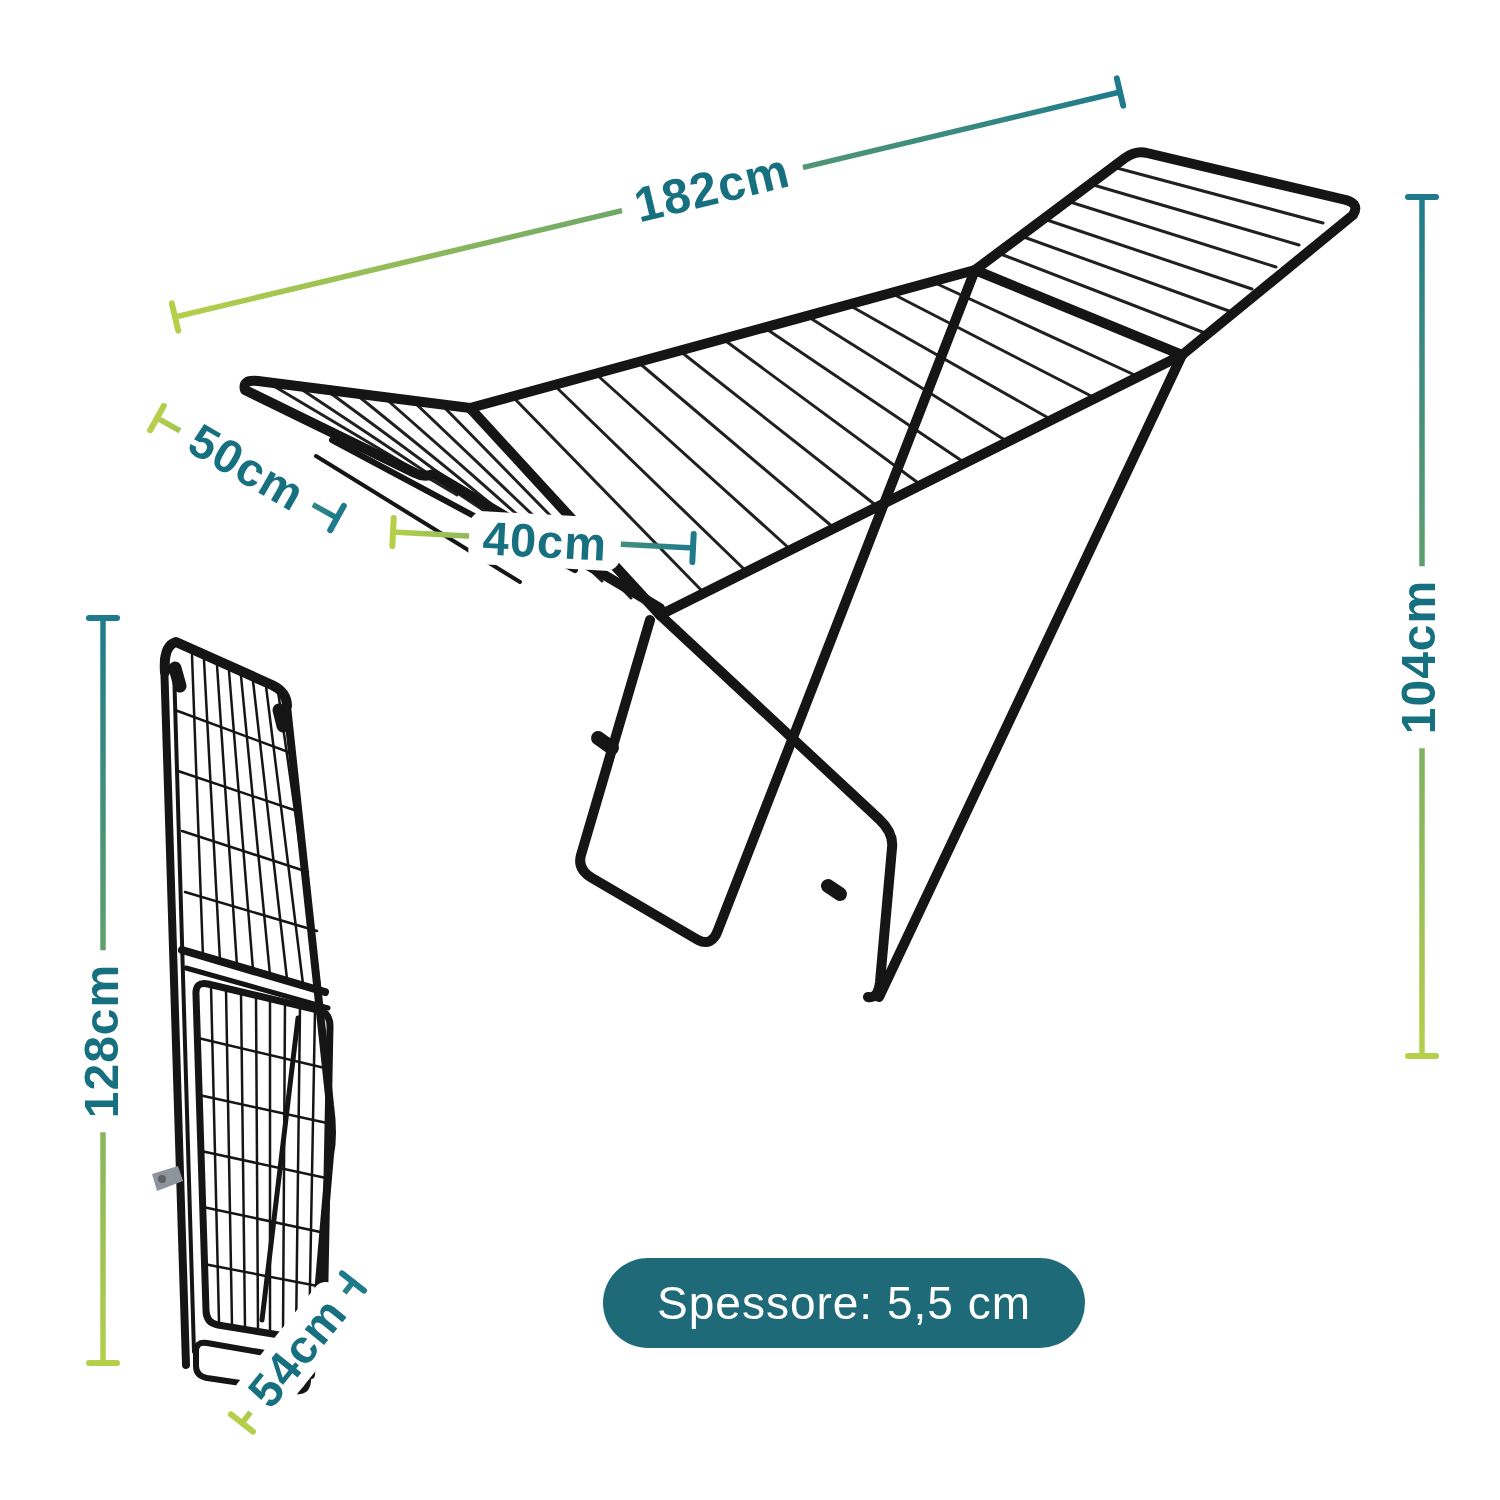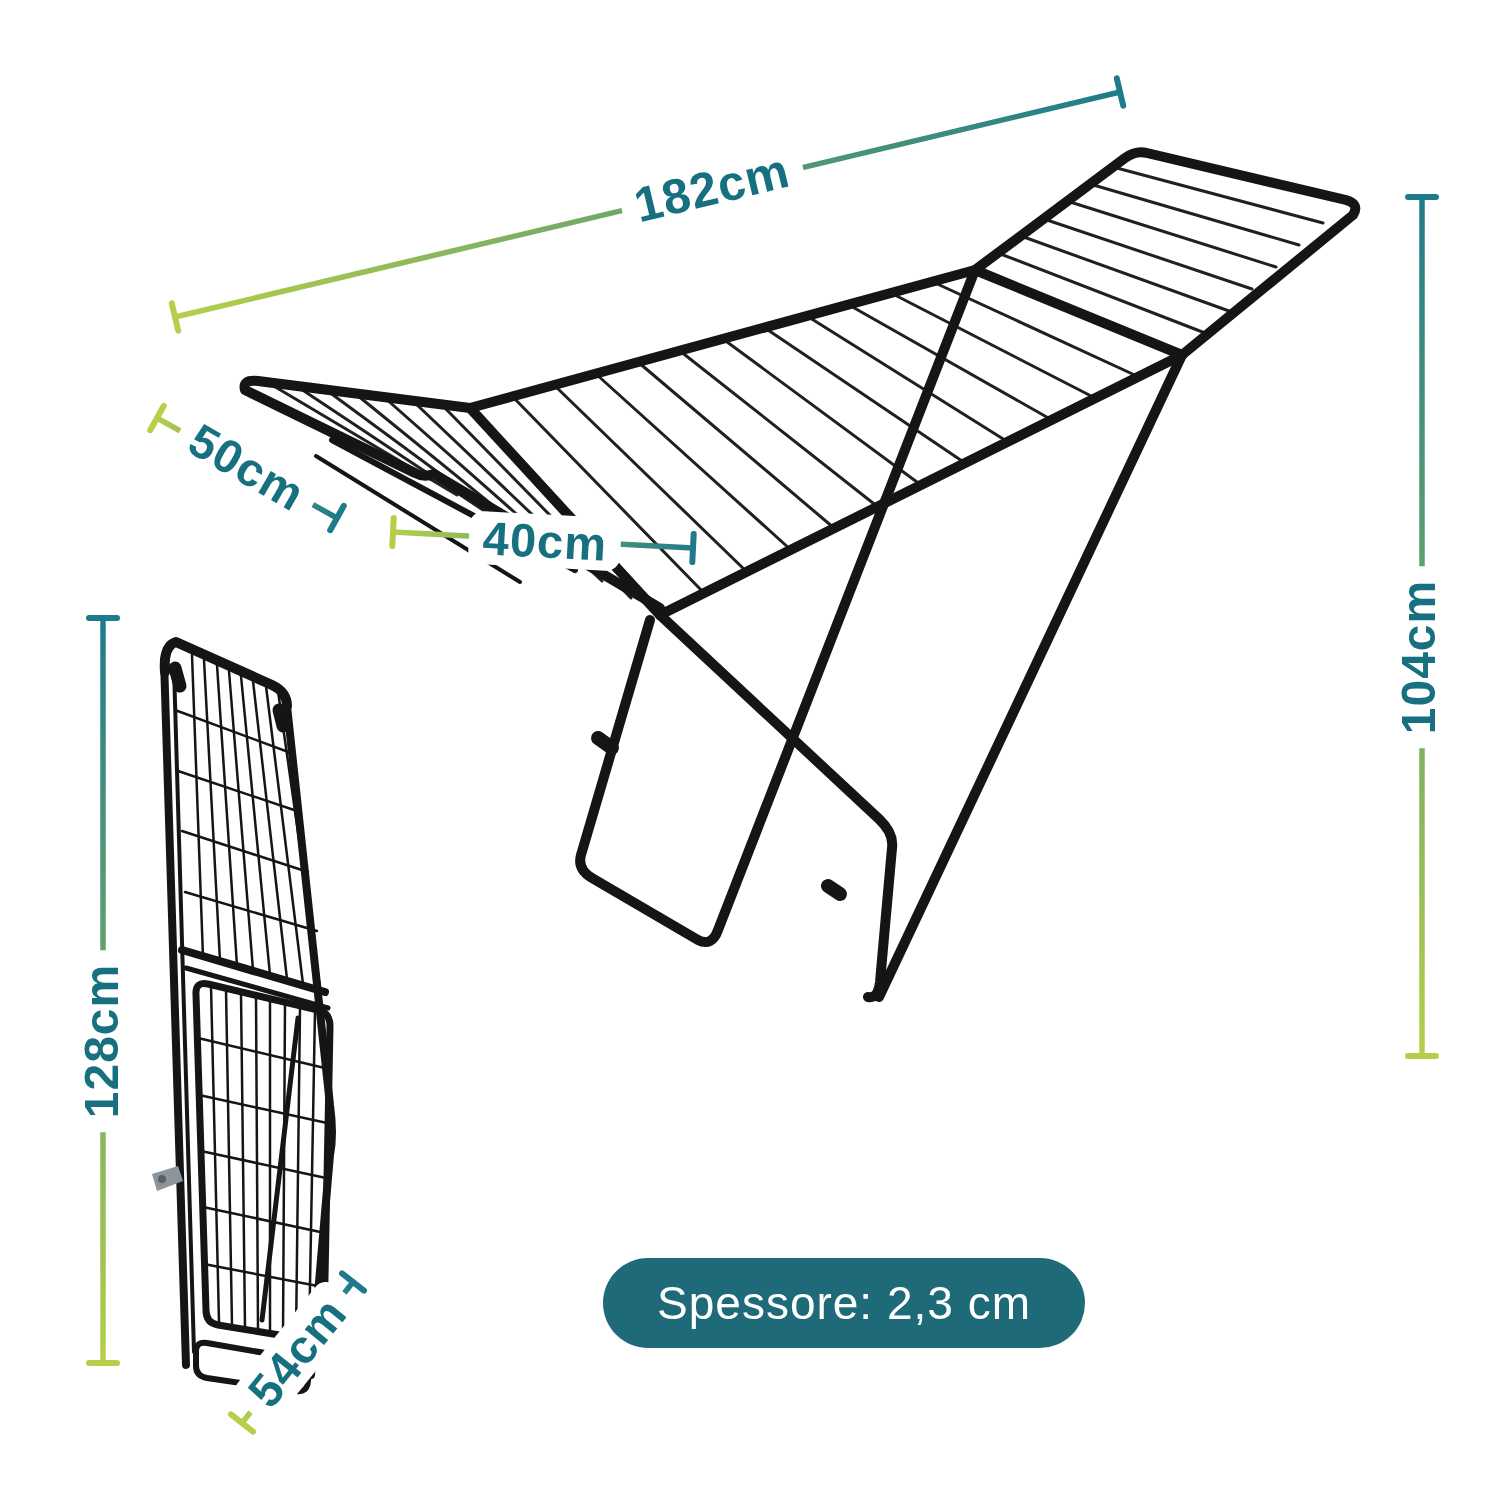--- a/index.html
+++ b/index.html
@@ -216,16 +216,16 @@
   </svg>
 
   <div class="dim-label lbl-182">182cm</div>
   <div class="dim-label lbl-50">50cm</div>
   <div class="dim-label lbl-40">40cm</div>
   <div class="dim-label lbl-104">104cm</div>
   <div class="dim-label lbl-128">128cm</div>
   <div class="dim-label lbl-54">54cm</div>
 
   <div class="thickness-pill">
-    <span>Spessore: 2,3 cm</span>
+    <span>Spessore: 5,5 cm</span>
   </div>
 
 </div>
 
 </body></html>

